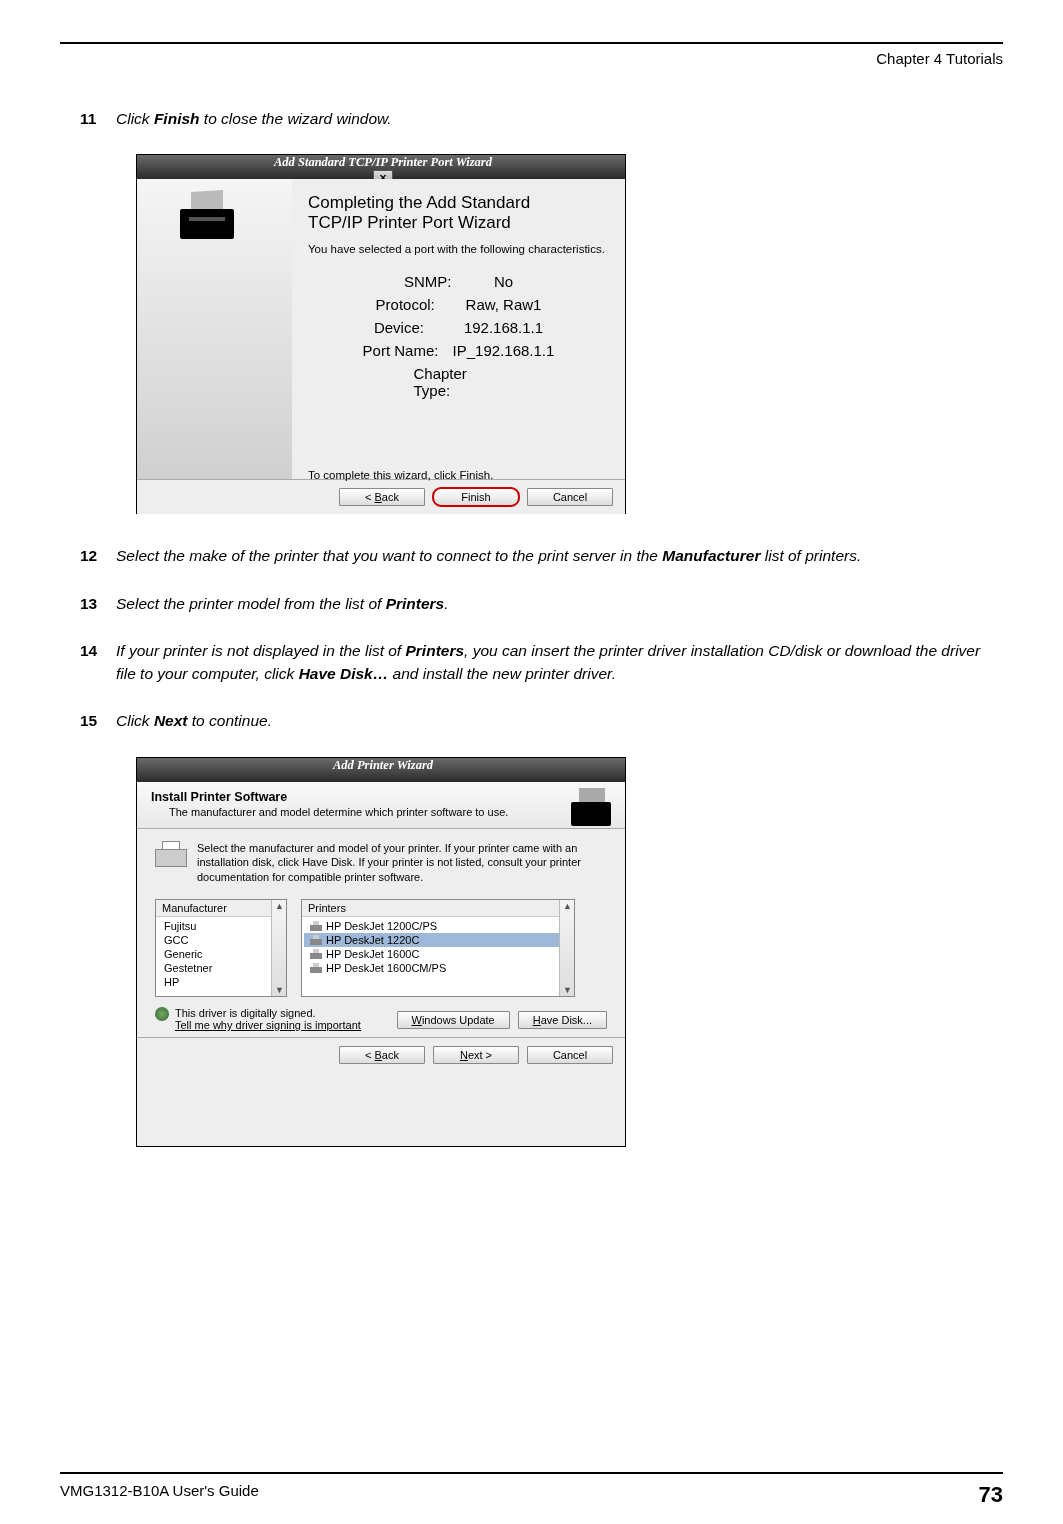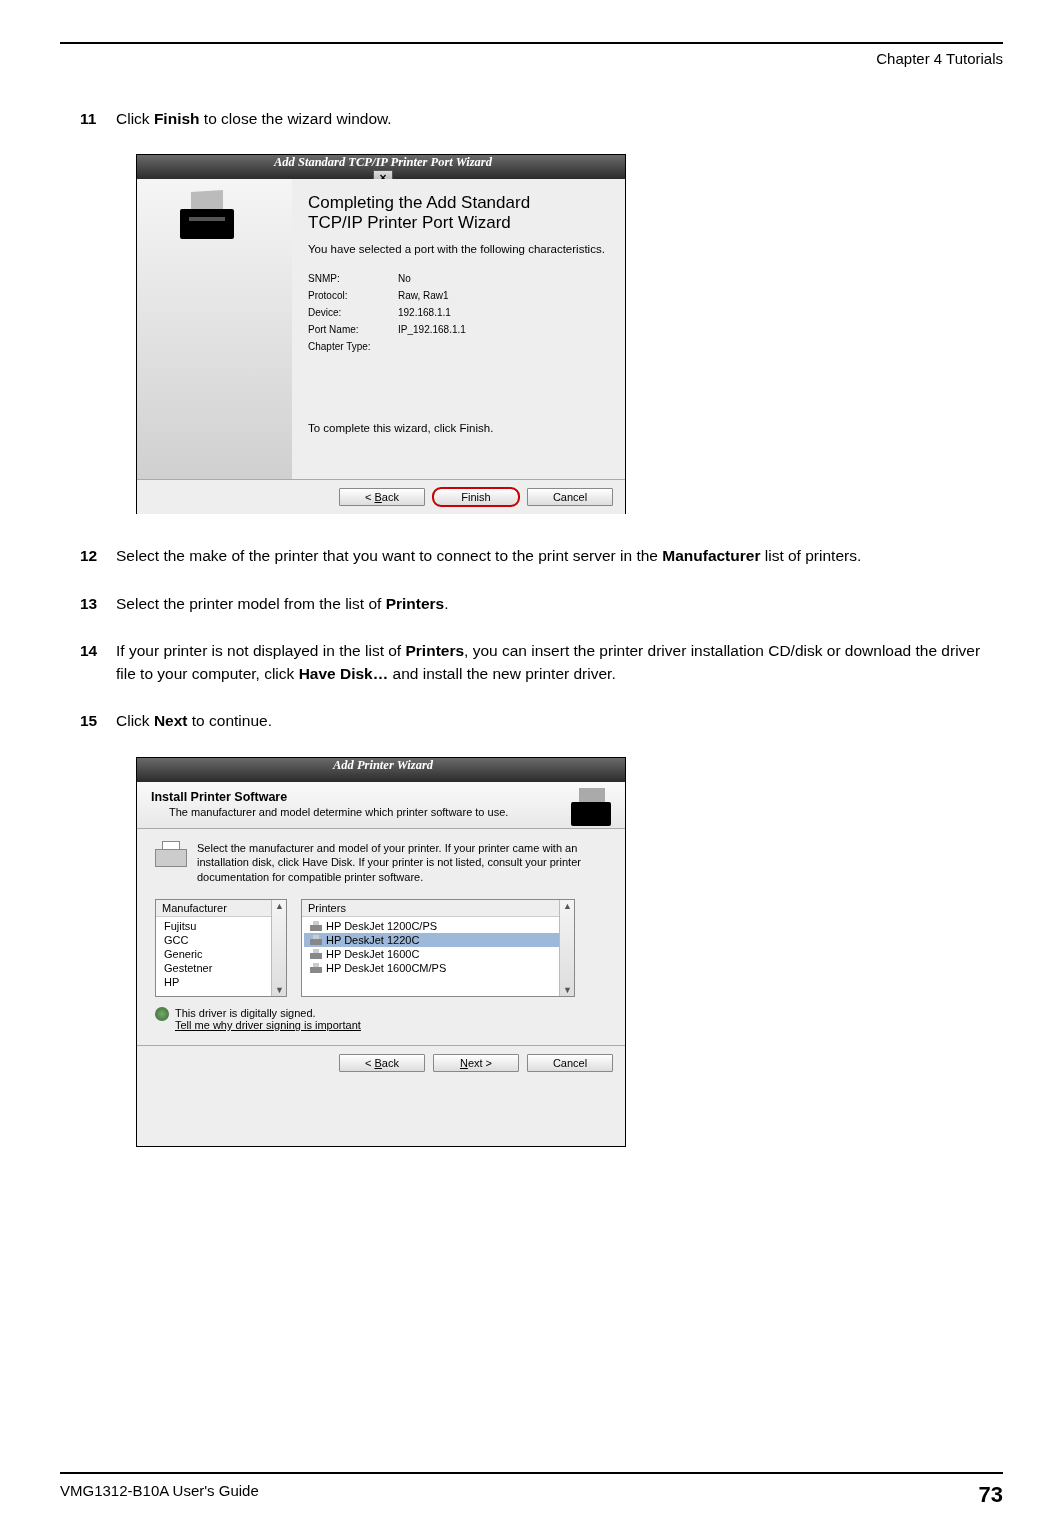--- a/index.html
+++ b/index.html
@@ -36,20 +36,21 @@
     line-height: 1.5;
   }
   .step-num {
     width: 36px;
     flex: 0 0 36px;
     font-weight: bold;
     text-align: left;
   }
   .step-text {
     flex: 1;
+    font-style: italic;
   }
   .step-text .b { font-weight: bold; }
   .screenshot {
     margin-left: 56px;
     margin-bottom: 30px;
     border: 1px solid #000;
     background: #eeeeee;
     position: relative;
     box-sizing: border-box;
   }
@@ -82,21 +83,21 @@
   .printer-icon {
     position:absolute; top:12px; left:40px;
     width:60px; height:48px;
   }
   .printer-icon .box { width:54px; height:30px; background:#000; position:absolute; bottom:0; left:3px; border-radius:2px;}
   .printer-icon .slot { width:36px; height:4px; background:#555; position:absolute; bottom:18px; left:12px;}
   .printer-icon .paper { width:32px; height:22px; background:#bbb; position:absolute; top:0; left:14px; transform:skewY(-4deg);}
   .dlg1-right { flex:1; padding: 14px 16px 6px 16px; background:#eee; }
   .dlg1-right h2 { font-size:17px; font-weight:normal; margin:0 0 10px 0; font-family:Tahoma, Arial;}
   .dlg1-right .sub { font-size:11.5px; margin-bottom:18px;}
-  .kv { font-size:10px; margin-bottom:6px; display:flex;}
+  .kv { font-size:15px; margin-bottom:6px; display:flex;justify-content:center;}
   .kv .k { width:90px;}
   .dlg1-right .complete { font-size:11.5px; margin-top:70px;}
   .button-row {
     height:34px; border-top:1px solid #aaa; background:#eee;
     display:flex; justify-content:flex-end; align-items:center; gap:8px;
     padding-right:12px;
   }
   .winbtn {
     background: linear-gradient(#fff,#ddd);
     border:1px solid #888;
@@ -315,20 +316,24 @@
               </div>
           </div>
         </div>
         <div class="sig-row">
           <div class="cert"></div>
           <div class="txt">
             <div>This driver is digitally signed.</div>
             <a href="#"><span class="ul" style="text-decoration:underline;"><span>T</span><span>ell me why driver signing is important</span></span></a>
           </div>
         </div>
+        <div class="smallbtn-row">
+          <div class="winbtn"><span style="text-decoration:underline">W</span><span>indows Update</span></div>
+          <div class="winbtn"><span style="text-decoration:underline">H</span><span>ave Disk...</span></div>
+        </div>
       </div>
       <div class="button-row">
         <div class="winbtn"><span>&lt; </span><span style="text-decoration:underline">B</span><span>ack</span></div>
         <div class="winbtn"><span style="text-decoration:underline">N</span><span>ext &gt;</span></div>
         <div class="winbtn">Cancel</div>
       </div>
     </div>
 
   </div>
 

